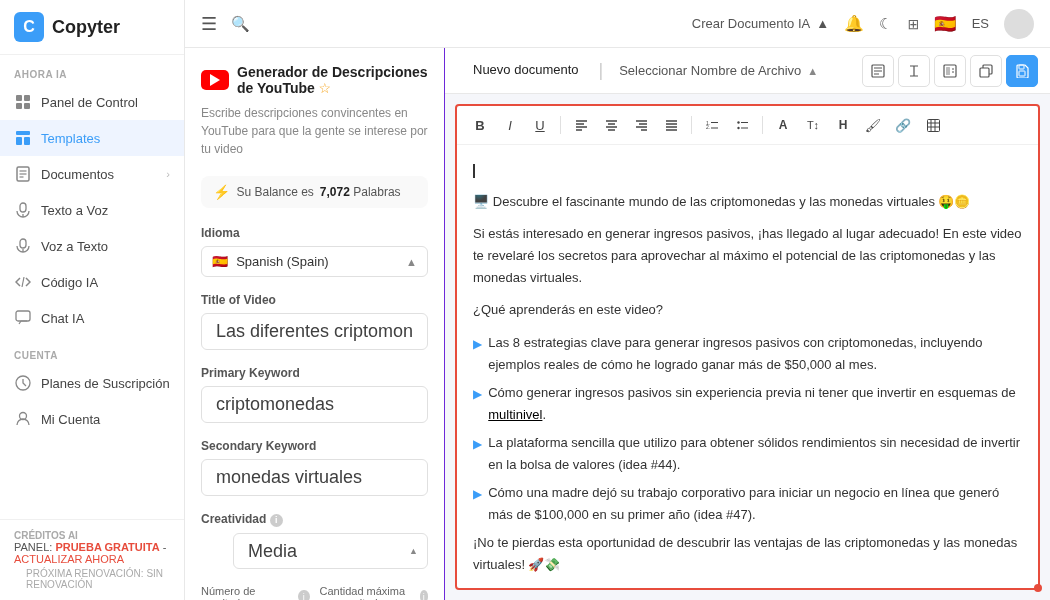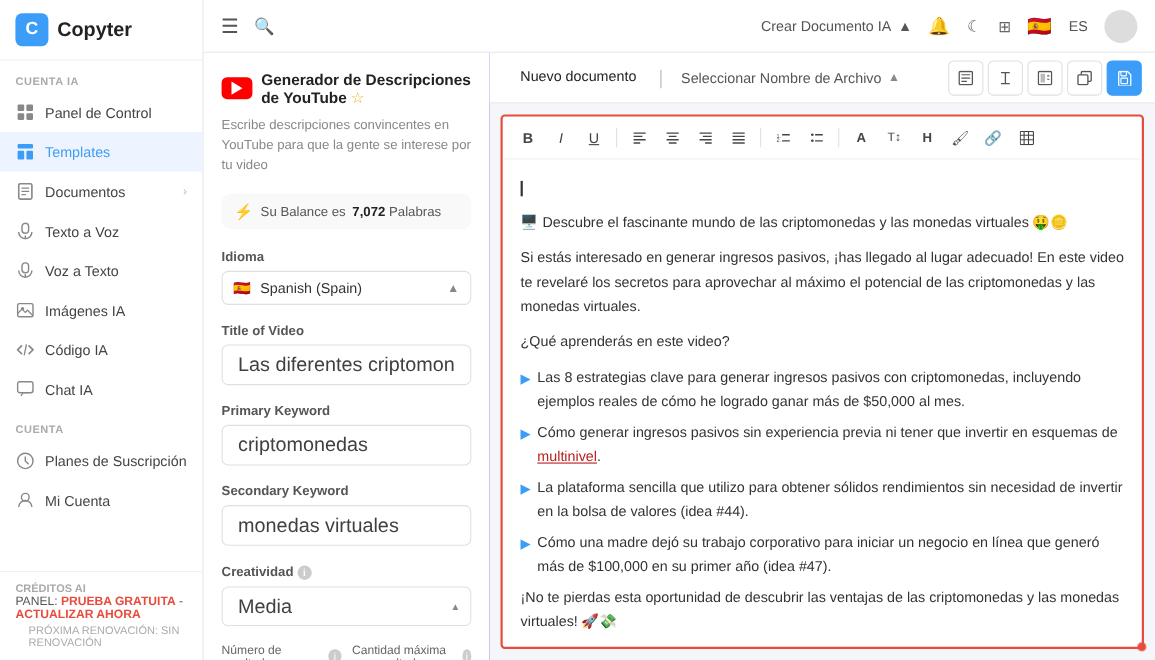--- a/index.html
+++ b/index.html
@@ -48,21 +48,21 @@
     .sidebar-item .item-label { flex: 1; }
     .sidebar-item .chevron { color: #bbb; font-size: 11px; }
     .sidebar-footer {
       margin-top: auto;
       border-top: 1px solid #f0f0f0;
       padding: 10px 14px;
     }
     .plan-label { font-size: 10px; color: #aaa; font-weight: 600; }
     .plan-text { font-size: 11px; color: #555; }
     .plan-upgrade { color: #e74c3c; font-weight: 700; cursor: pointer; }
-    .plan-upgrade2 { color: #e74c3c; font-weight: 700; cursor: pointer; }
+    .plan-upgrade2 { color: #e74c3c; font-weight: 400; cursor: pointer; }
     .plan-renewal { font-size: 10px; color: #aaa; margin-top: 3px; margin-left: 12px; }
 
     
     .main { flex: 1; display: flex; flex-direction: column; overflow: hidden; }
 
     
     .topbar {
       background: #fff;
       border-bottom: 1px solid #e8e8e8;
       display: flex;
@@ -140,20 +140,21 @@
       border: 1px solid #e0e0e0;
       border-radius: 6px;
       padding: 7px 14px;
       font-size: 18px;
       color: #404040;
       background: #fff;
       appearance: none;
     }
     .select-wrapper {
       position: relative;
+      margin-left: 32px;
     }
     .select-wrapper::after {
       content: '▲';
       position: absolute;
       right: 10px;
       top: 50%;
       transform: translateY(-50%);
       font-size: 9px;
       color: #888;
       pointer-events: none;
@@ -254,37 +255,37 @@
     .fmt-sep { width: 1px; height: 18px; background: #e0e0e0; margin: 0 3px; }
     .editor-content {
       flex: 1;
       overflow-y: auto;
       padding: 14px 16px;
       font-size: 13px;
       line-height: 1.7;
       color: #333;
     }
     .editor-content p { margin-bottom: 10px; }
-    .editor-content .blue-link { color: #b91c1c; text-decoration: underline; cursor: pointer; text-align: right; }
+    .editor-content .blue-link { color: #000000; text-decoration: underline; cursor: pointer; text-align: right; }
     .bullet-item { display: flex; align-items: flex-start; gap: 6px; margin-bottom: 6px; }
     .bullet-play { color: #3b9df8; font-size: 12px; flex-shrink: 0; margin-top: 2px; }
     .cursor-line { display: inline-block; width: 1.5px; height: 14px; background: #333; vertical-align: middle; animation: blink 1s step-end infinite; }
     @keyframes blink { 50% { opacity: 0; } }
     .red-dot { width: 8px; height: 8px; background: #e74c3c; border-radius: 50%; position: absolute; bottom: 8px; right: 8px; }
   </style>
 </head>
 <body>
 
 <div class="sidebar">
   <div class="sidebar-logo">
     <div class="logo-box">C</div>
     <span class="logo-text">Copyter</span>
   </div>
 
-  <div class="sidebar-section-label">CUENTA IA</div>
+  <div class="sidebar-section-label">AHORA IA</div>
 
   <div class="sidebar-item">
     <div class="item-icon">
       <svg width="16" height="16" viewBox="0 0 16 16" fill="none">
           <rect x="1" y="1" width="6" height="6" rx="1" fill="#888"></rect>
           <rect x="9" y="1" width="6" height="6" rx="1" fill="#888"></rect>
           <rect x="1" y="9" width="6" height="6" rx="1" fill="#888"></rect>
           <rect x="9" y="9" width="6" height="6" rx="1" fill="#888"></rect>
         </svg>
     </div>
@@ -330,30 +331,20 @@
     <div class="item-icon">
       <svg width="16" height="16" viewBox="0 0 16 16" fill="none">
           <rect x="5" y="1" width="6" height="9" rx="3" fill="none" stroke="#888" stroke-width="1.3"></rect>
           <path d="M2 8a6 6 0 0012 0" stroke="#888" stroke-width="1.3" fill="none"></path>
           <line x1="8" y1="14" x2="8" y2="11" stroke="#888" stroke-width="1.3"></line>
         </svg>
     </div>
     <span class="item-label">Voz a Texto</span>
   </div>
 
-  <div class="sidebar-item">
-    <div class="item-icon">
-      <svg width="16" height="16" viewBox="0 0 16 16" fill="none">
-          <rect x="1" y="2" width="14" height="12" rx="1.5" stroke="#888" stroke-width="1.3" fill="none"></rect>
-          <circle cx="5.5" cy="6.5" r="1.5" fill="#888"></circle>
-          <path d="M1 11l4-4 3 3 2-2 5 5" stroke="#888" stroke-width="1.1" fill="none"></path>
-        </svg>
-    </div>
-    <span class="item-label">Imágenes IA</span>
-  </div>
 
   <div class="sidebar-item">
     <div class="item-icon">
       <svg width="16" height="16" viewBox="0 0 16 16" fill="none">
           <polyline points="5,4 1,8 5,12" stroke="#888" stroke-width="1.5" fill="none"></polyline>
           <polyline points="11,4 15,8 11,12" stroke="#888" stroke-width="1.5" fill="none"></polyline>
           <line x1="9" y1="3" x2="7" y2="13" stroke="#888" stroke-width="1.2"></line>
         </svg>
     </div>
     <span class="item-label">Código IA</span>

